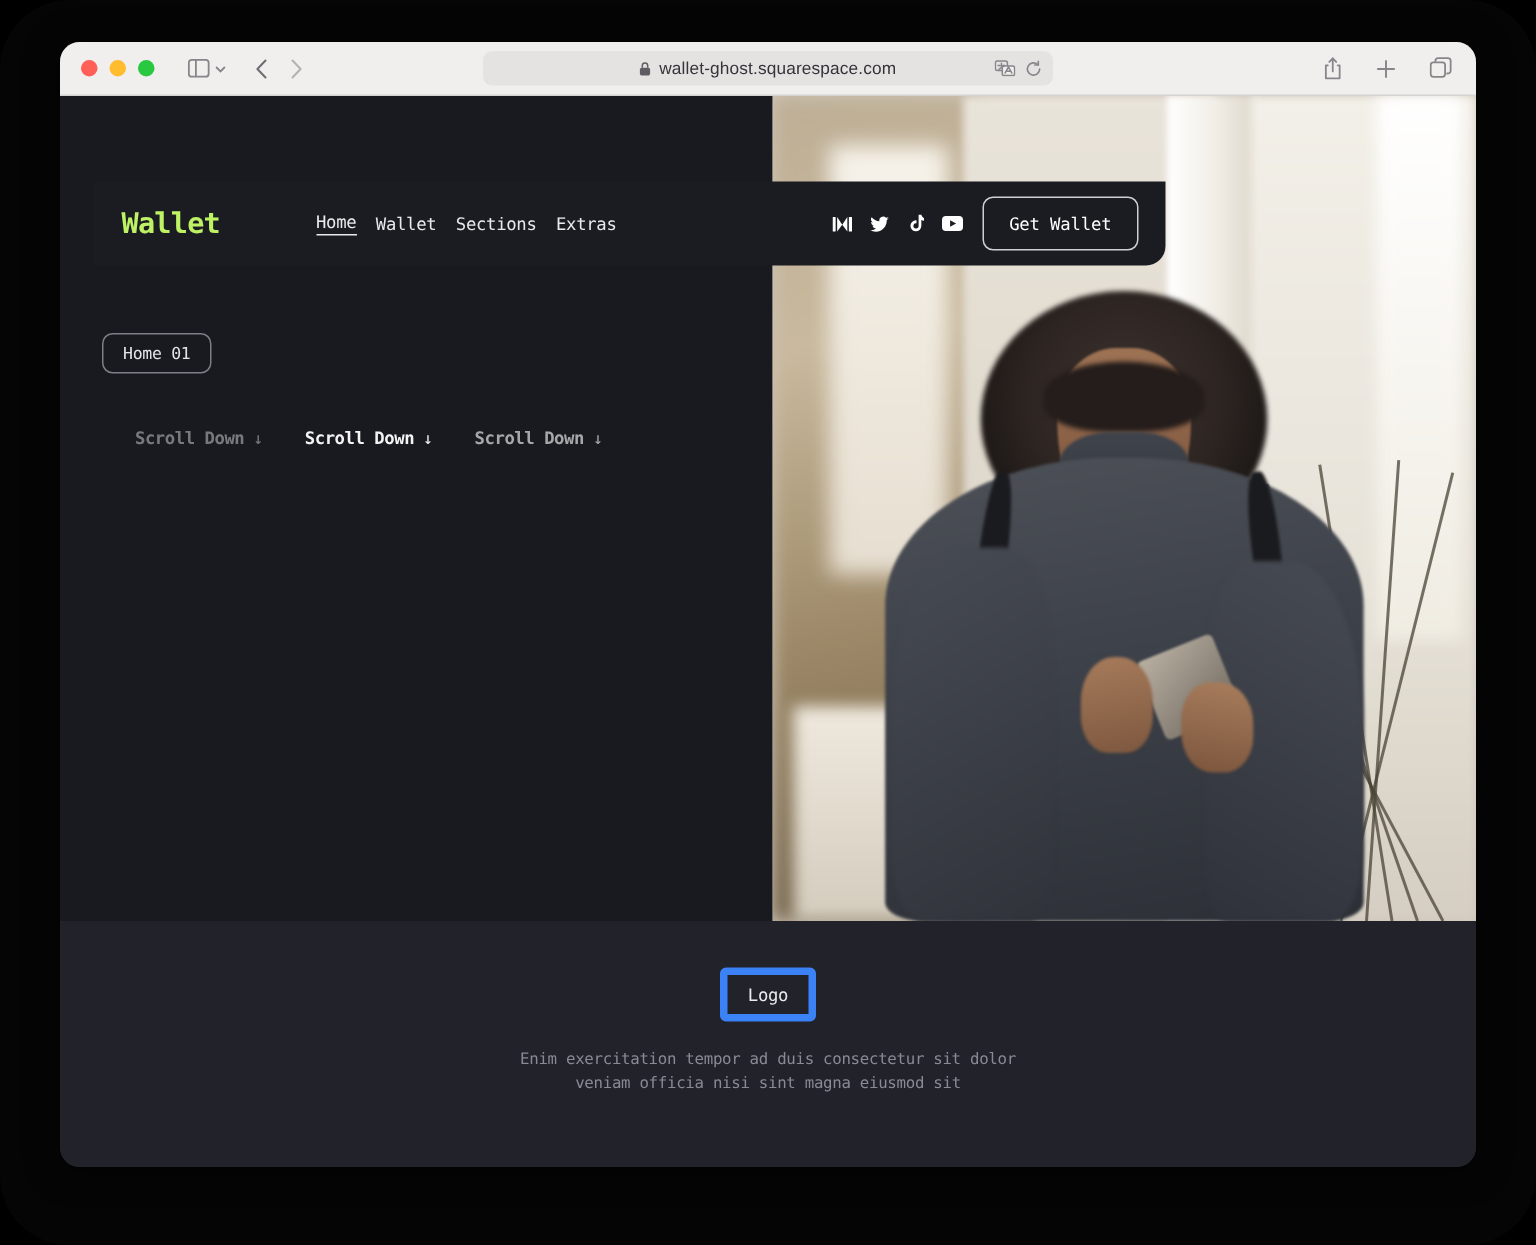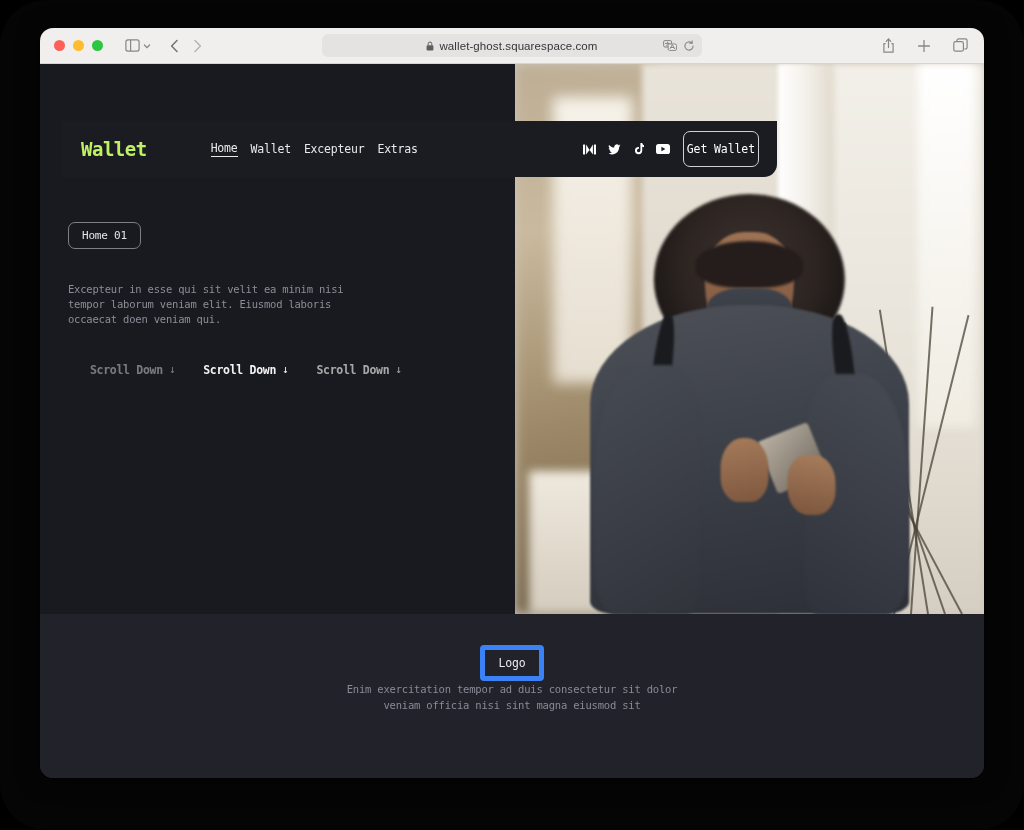--- a/index.html
+++ b/index.html
@@ -336,21 +336,21 @@
     display: flex;
     align-items: center;
     gap: 13px;
   }
   #social-icons { display: flex; align-items: center; gap: 12px; }
   .social-icon { color: #ffffff; display: inline-flex; cursor: pointer; }
 
   #get-wallet-button {
     border: 1px solid #cfcfd4;
     border-radius: 7px;
-    padding: 10px 3px;
+    padding: 10px 17px;
     font-size: 11.5px;
     color: #ffffff;
     letter-spacing: -0.1px;
     cursor: pointer;
     background: transparent;
     font-family: "DejaVu Sans Mono", monospace;
   }
 
   
   #hero-text {
@@ -440,21 +440,21 @@
     letter-spacing: -0.2px;
   }
   #company-heading {
     margin-top: 24px;
     font-size: 25px;
     font-weight: 700;
     color: #ffffff;
     letter-spacing: -1px;
   }
   #company-paragraph {
-    margin: 1px auto 0;
+    margin: 18px auto 0;
     width: 350px;
     font-size: 10.5px;
     line-height: 1.5;
     color: #8a8a96;
     letter-spacing: -0.2px;
   }
 </style>
 </head>
 <body>
 
@@ -583,21 +583,21 @@
             <div class="hand-b"></div>
           </div>
         </div>
 
         <nav id="site-nav">
           <div id="site-logo">Wallet</div>
 
           <div id="nav-links">
             <span class="nav-link active">Home</span>
             <span class="nav-link">Wallet</span>
-            <span class="nav-link">Excepteur</span>
+            <span class="nav-link">Sections</span>
             <span class="nav-link">Extras</span>
           </div>
 
           <div id="nav-right">
             <div id="social-icons">
               <span class="social-icon">
                 <svg width="13" height="11" viewBox="0 0 13 11" fill="#ffffff">
                   <rect x="0" y="0.6" width="2.1" height="9.8" rx="0.3"></rect>
                   <rect x="10.9" y="0.6" width="2.1" height="9.8" rx="0.3"></rect>
                   <path d="M3.1 0.6l3.4 5.3 3.4-5.3v9.8L6.5 5.9 3.1 10.4z"></path>
@@ -619,21 +619,20 @@
                   <polygon points="5.4,2.8 9.4,5 5.4,7.2" fill="#1b1b22"></polygon>
                 </svg>
               </span>
             </div>
             <button id="get-wallet-button">Get Wallet</button>
           </div>
         </nav>
 
         <div id="hero-text">
           <div id="hero-badge">Home 01</div>
-          <p id="hero-paragraph">Excepteur in esse qui sit velit ea minim nisi tempor laborum veniam elit. Eiusmod laboris occaecat doen veniam qui.</p>
 
           <div id="hero-actions">
 
             <div id="scroll-marquee">
               <span class="scroll-item f1">
                 <span>Scroll Down</span>
                 <span class="arrow">↓</span>
               </span>
               <span class="scroll-item f2">
                 <span>Scroll Down</span>

